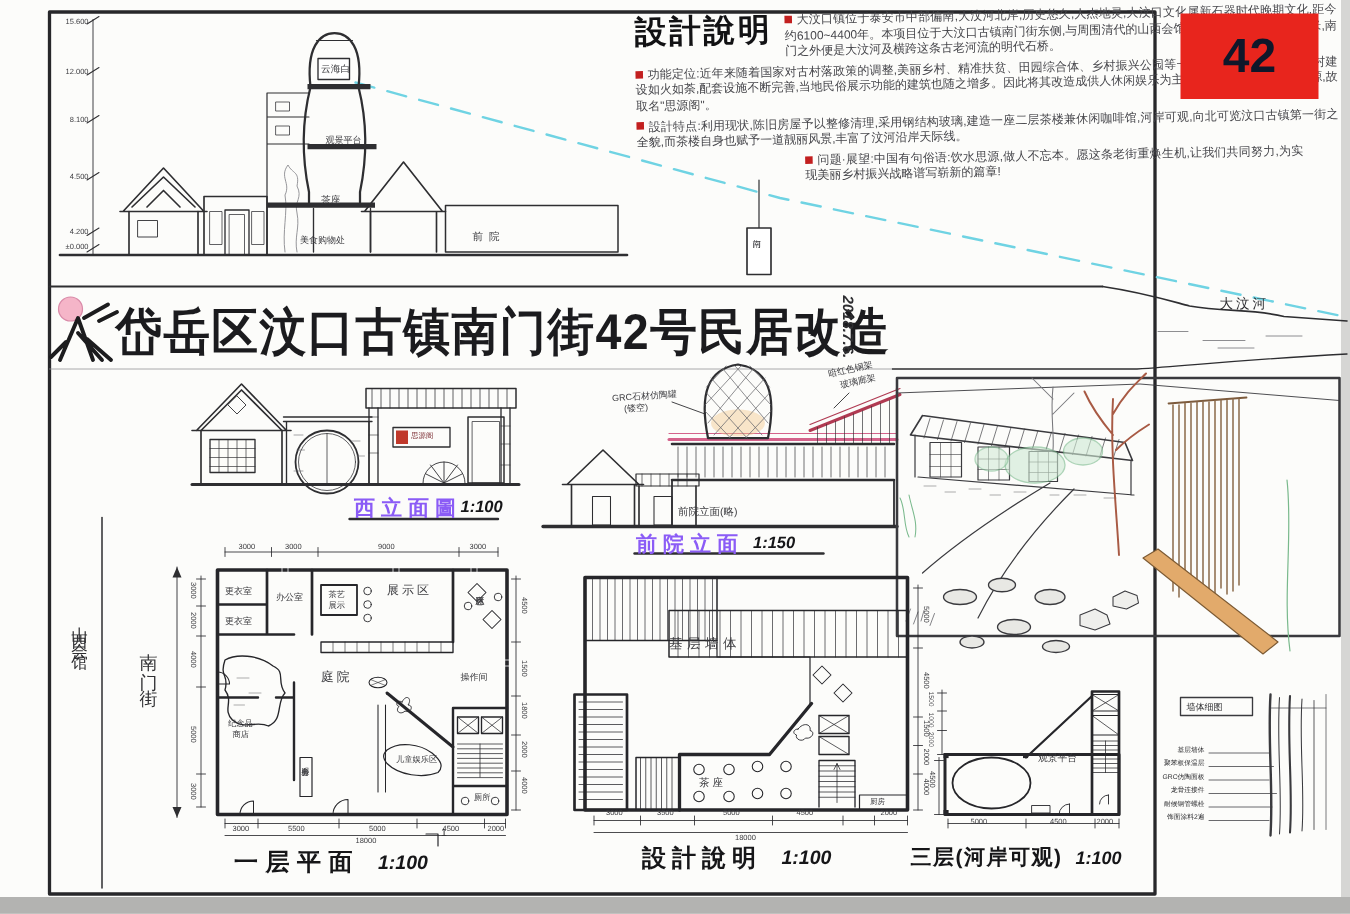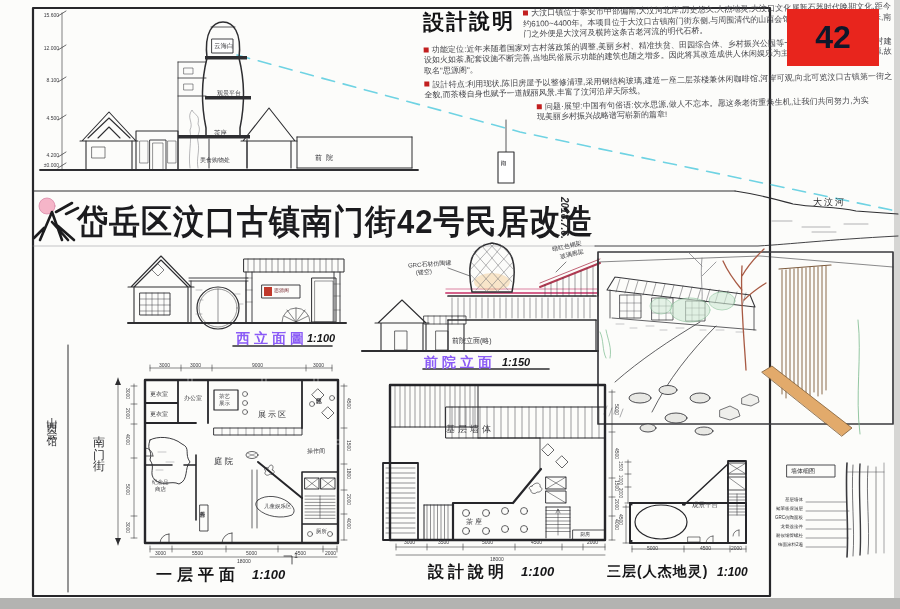--- a/index.html
+++ b/index.html
@@ -367,23 +367,23 @@
 <div class="txt room" style="left:560px;top:250px;font-size:6px;transform:rotate(-13deg)">玻璃廊架</div>
 <div class="txt room" style="left:452px;top:336px;font-size:7px">前院立面(略)</div>
 <div class="txt elev-title" style="left:424px;top:354px">前院立面</div>
 <div class="txt elev-scale" style="left:502px;top:356px">1:150</div>
 
 <div class="txt room" style="left:150px;top:390px;font-size:6px">更衣室</div>
 <div class="txt room" style="left:150px;top:410px;font-size:6px">更衣室</div>
 <div class="txt room" style="left:184px;top:394px;font-size:6px">办公室</div>
 <div class="txt room" style="left:219px;top:393px;font-size:5.5px">茶艺</div>
 <div class="txt room" style="left:219px;top:400px;font-size:5.5px">展示</div>
-<div class="txt room" style="left:258px;top:409px;font-size:8px;letter-spacing:2px">展示区</div>
+<div class="txt room" style="left:258px;top:388px;font-size:8px;letter-spacing:2px">展示区</div>
 <div class="txt room vt" style="left:314px;top:393px;font-size:6px">休息区</div>
-<div class="txt room" style="left:214px;top:456px;font-size:8.5px;letter-spacing:2px">庭院</div>
+<div class="txt room" style="left:214px;top:446px;font-size:8.5px;letter-spacing:2px">庭院</div>
 <div class="txt room" style="left:307px;top:447px;font-size:6px">操作间</div>
 <div class="txt room" style="left:152px;top:479px;font-size:5.5px">纪念品</div>
 <div class="txt room" style="left:155px;top:486px;font-size:5.5px">商店</div>
 <div class="txt room vt" style="left:200px;top:507px;font-size:5.5px">服务台</div>
 <div class="txt room" style="left:264px;top:503px;font-size:5.5px">儿童娱乐区</div>
 <div class="txt room" style="left:316px;top:528px;font-size:5.5px">厕所</div>
 
 <div class="txt dim" style="left:159px;top:362px">3000</div>
 <div class="txt dim" style="left:190px;top:362px">3000</div>
 <div class="txt dim" style="left:252px;top:362px">9000</div>
@@ -426,21 +426,21 @@
 <div class="txt plan-scale" style="left:521px;top:564px">1:100</div>
 
 <div class="txt room" style="left:692px;top:501px;font-size:6.5px">观景平台</div>
 <div class="txt dim" style="left:647px;top:545px">5000</div>
 <div class="txt dim" style="left:700px;top:545px">4500</div>
 <div class="txt dim" style="left:731px;top:545px">2000</div>
 <div class="txt dimv" style="left:618px;top:514px">4500</div>
 <div class="txt dimv" style="left:618px;top:461px;font-size:4.5px">1500</div>
 <div class="txt dimv" style="left:618px;top:475px;font-size:4.5px">1000</div>
 <div class="txt dimv" style="left:618px;top:488px;font-size:4.5px">2000</div>
-<div class="txt plan-title" style="left:607px;top:563px;font-size:14px;letter-spacing:1px">三层(人杰地灵)</div>
+<div class="txt plan-title" style="left:607px;top:563px;font-size:14px;letter-spacing:1px">三层(河岸可观)</div>
 <div class="txt plan-scale" style="left:717px;top:565px;font-size:12px">1:100</div>
 
 <div class="txt" style="left:791px;top:467px;font-size:6px">墙体细图</div>
 <div class="txt" style="left:745px;top:497px;width:58px;text-align:right;font-size:4.5px">基层墙体</div>
 <div class="txt" style="left:745px;top:506px;width:58px;text-align:right;font-size:4.5px">聚苯板保温层</div>
 <div class="txt" style="left:745px;top:515px;width:58px;text-align:right;font-size:4.5px">GRC仿陶面板</div>
 <div class="txt" style="left:745px;top:524px;width:58px;text-align:right;font-size:4.5px">龙骨连接件</div>
 <div class="txt" style="left:745px;top:533px;width:58px;text-align:right;font-size:4.5px">耐候钢管螺栓</div>
 <div class="txt" style="left:745px;top:542px;width:58px;text-align:right;font-size:4.5px">饰面涂料2遍</div>
 

